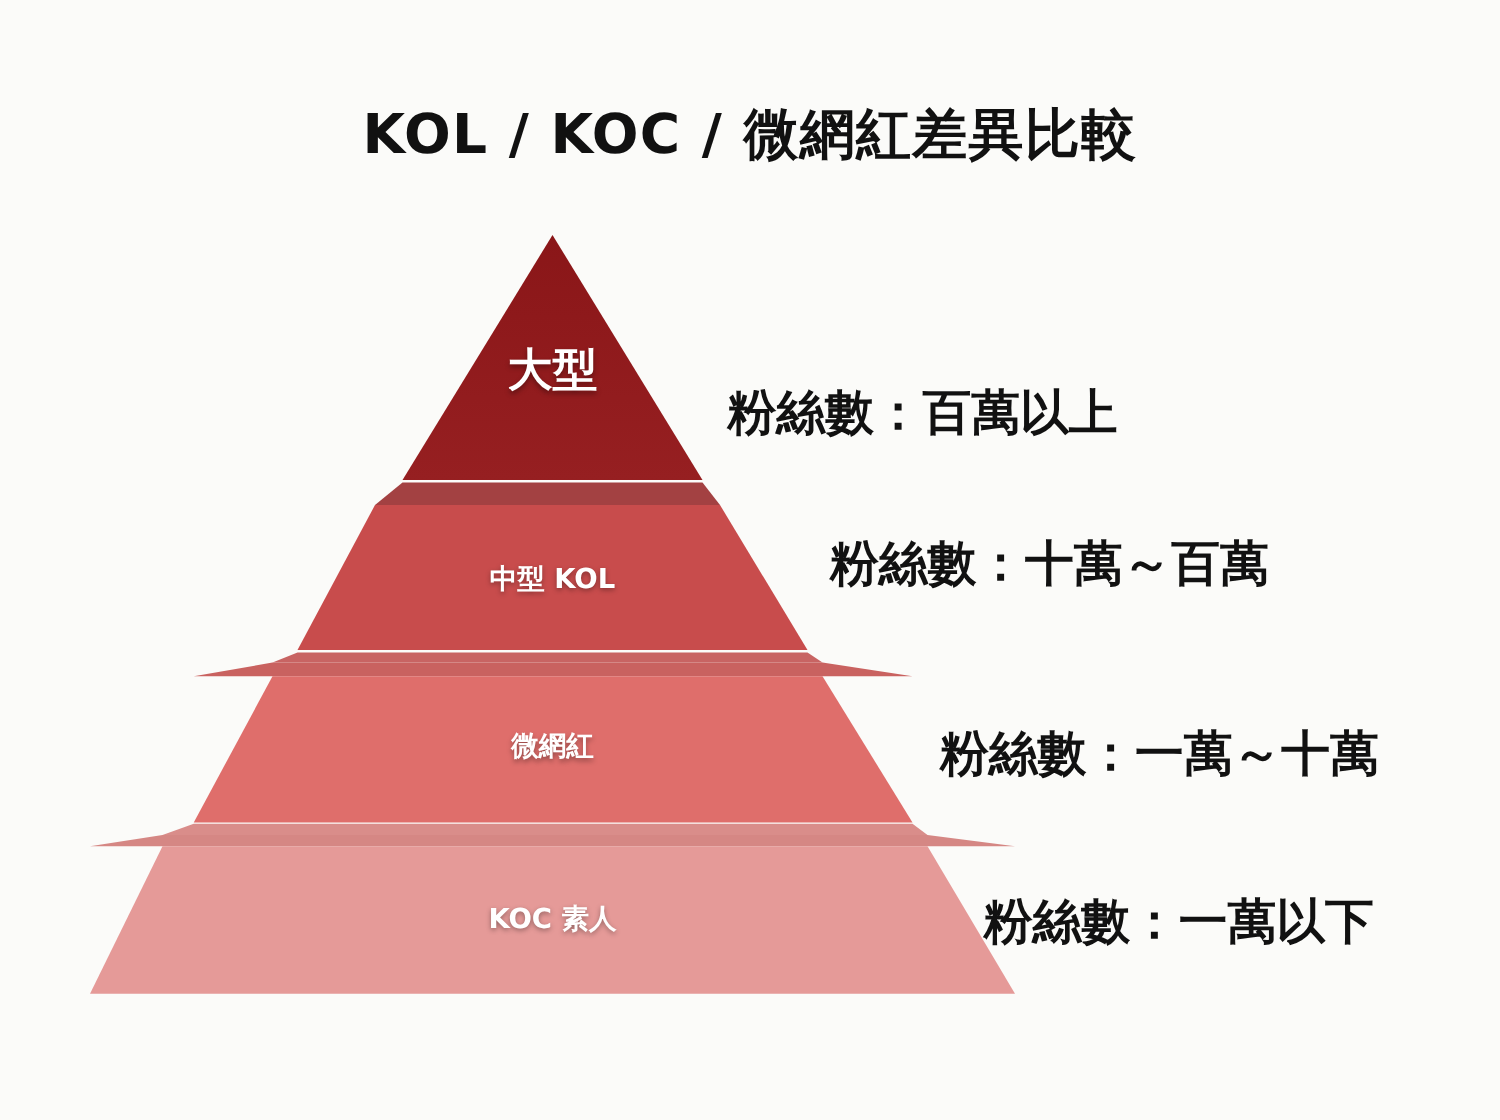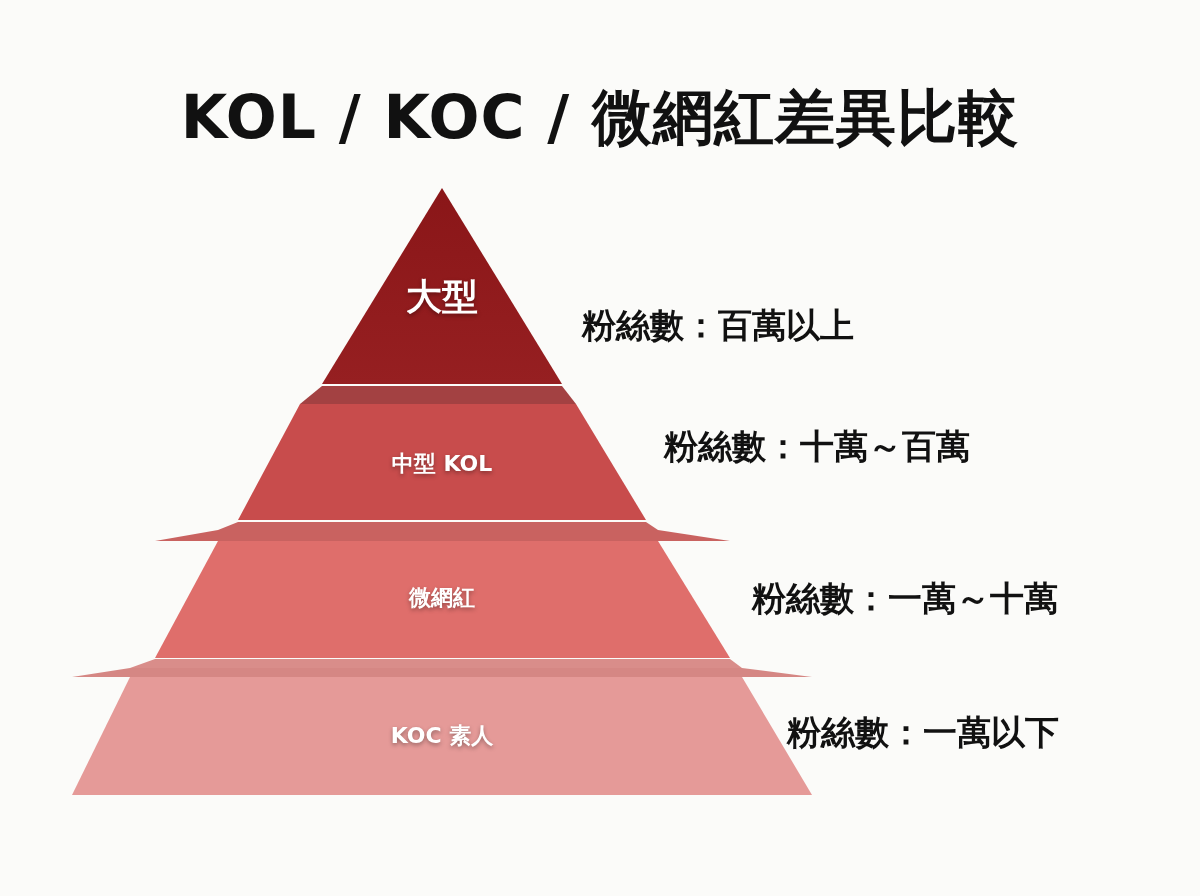--- a/index.html
+++ b/index.html
@@ -4,31 +4,31 @@
 <style>
   html, body { margin: 0; padding: 0; }
   body {
     width: 1200px; height: 896px; overflow: hidden;
     background: #fbfbf9;
     font-family: "DejaVu Sans", "Liberation Sans", sans-serif;
     position: relative;
   }
   .title {
     position: absolute; left: 0; top: 78px; width: 1200px;
-    text-align: center; font-size: 60px; font-weight: bold; color: #111;
+    text-align: center; font-size: 44px; font-weight: bold; color: #111;
     letter-spacing: 1px;
   }
   svg.pyramid { position: absolute; left: 0; top: 0; }
   .tier-label {
     position: absolute; color: #fff; font-weight: bold; text-align: center;
     text-shadow: 0 2px 4px rgba(0,0,0,0.35);
     font-size: 22px; line-height: 44px;
   }
   .fans {
-    position: absolute; font-size: 34px; font-weight: bold; color: #111;
+    position: absolute; font-size: 39px; font-weight: bold; color: #111;
     white-space: nowrap;
   }
 </style>
 </head>
 <body>
 
 <div class="title">KOL / KOC / 微網紅差異比較</div>
 
 <svg class="pyramid" width="1200" height="896">
   <defs>

